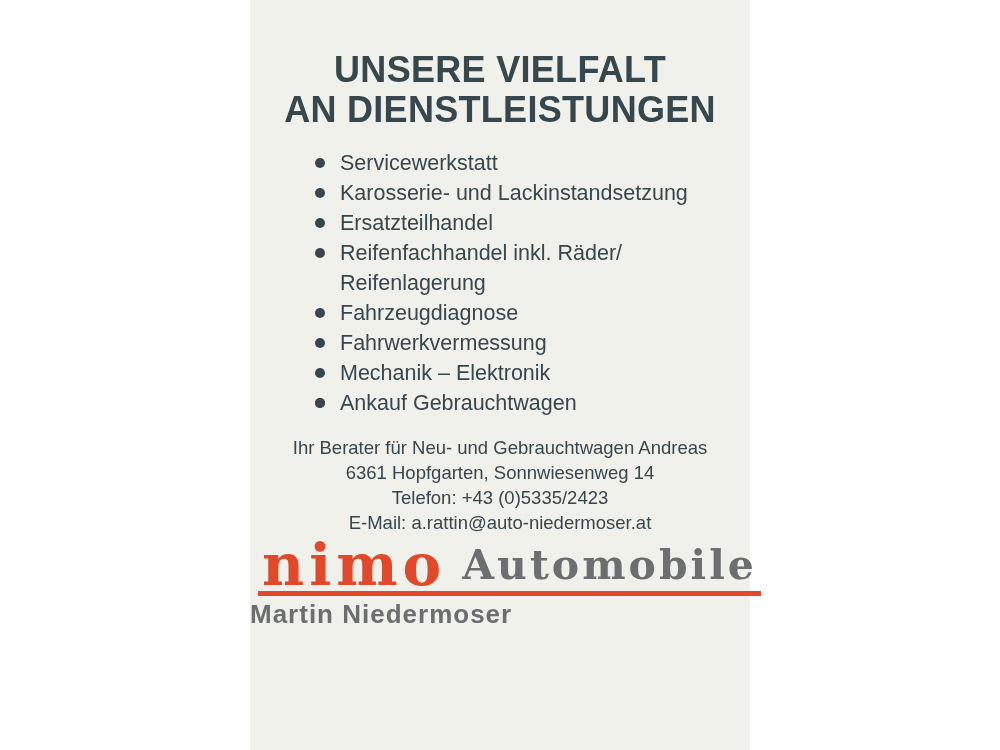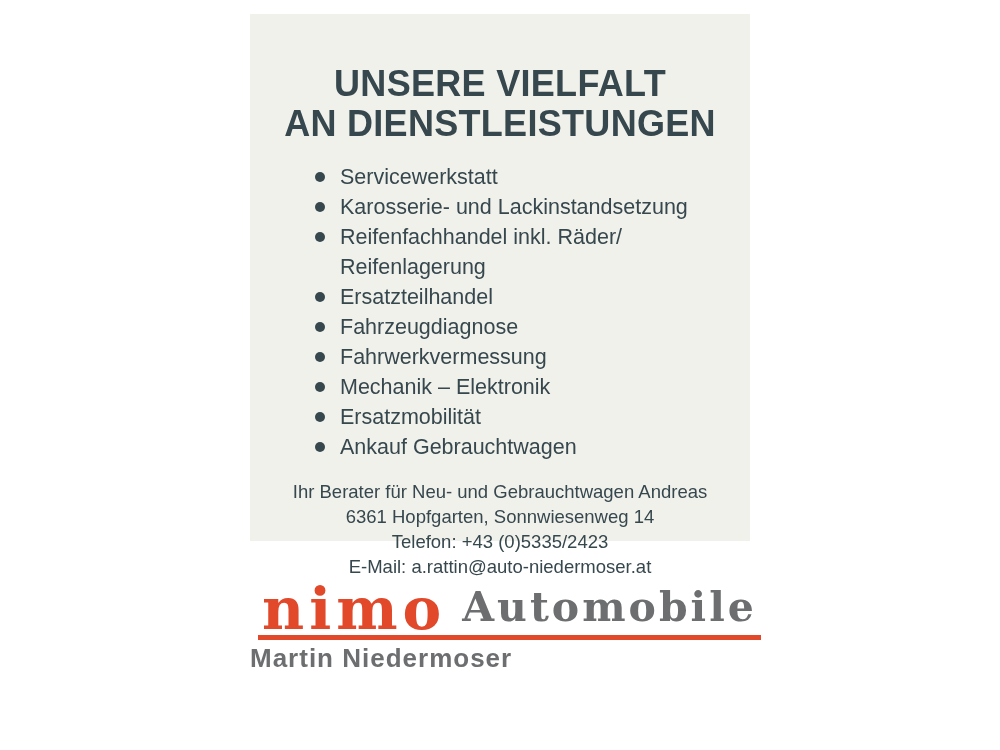--- a/index.html
+++ b/index.html
@@ -15,22 +15,22 @@
     width:1000px;height:750px;
     background:var(--bg);
     font-family:"Liberation Sans", sans-serif;
     -webkit-font-smoothing:antialiased;
   }
   .page{
     position:relative;width:1000px;height:750px;
     background:var(--bg);overflow:hidden;
   }
   .card{
-    position:absolute;left:250px;top:14px;
-    width:500px;height:527px;
+    position:absolute;left:250px;top:0;
+    width:500px;height:750px;
     background:var(--card-bg);
   }
   .title{
     margin:0;
     padding-top:50px;
     text-align:center;
     font-size:36px;
     line-height:40px;
     font-weight:bold;
     letter-spacing:0.3px;
@@ -60,21 +60,21 @@
     text-align:center;
     font-size:18.5px;
     line-height:25px;
     color:var(--dark);
   }
   .logo{
     margin-top:4px;
   }
   .logo-line{
     display:flex;
-    align-items:flex-start;
+    align-items:center;
     justify-content:center;
     width:max-content;
     margin:0 auto;
     padding:0 4px 0 4px;
     border-bottom:5px solid var(--orange);
     gap:16px;
     transform:translateX(8px);
   }
   .logo-nimo{
     font-family:"DejaVu Serif", serif;
@@ -107,26 +107,26 @@
   <div class="card">
 
     <h1 class="title">
       <span>UNSERE VIELFALT</span><br>
       <span>AN DIENSTLEISTUNGEN</span>
     </h1>
 
     <ul class="services" id="services-list">
         <li><span class="dot"></span><span>Servicewerkstatt</span></li>
         <li><span class="dot"></span><span>Karosserie- und Lackinstandsetzung</span></li>
+        <li><span class="dot"></span><span>Ersatzteilhandel</span></li>
         <li><span class="dot"></span><span>Reifenfachhandel inkl. Räder/<br>Reifenlagerung</span></li>
-        <li><span class="dot"></span><span>Ersatzteilhandel</span></li>
         <li><span class="dot"></span><span>Fahrzeugdiagnose</span></li>
         <li><span class="dot"></span><span>Fahrwerkvermessung</span></li>
         <li><span class="dot"></span><span>Mechanik – Elektronik</span></li>
-        <li><span class="dot"></span><span>Ersatzmobilität</span></li>
+        <li><span class="dot"></span></li>
         <li><span class="dot"></span><span>Ankauf Gebrauchtwagen</span></li>
       </ul>
 
     <div class="contact" id="contact-block">
         <div>Ihr Berater für Neu- und Gebrauchtwagen Andreas</div>
         <div>6361 Hopfgarten, Sonnwiesenweg 14</div>
         <div>Telefon: +43 (0)5335/2423</div>
         <div>E-Mail: a.rattin@auto-niedermoser.at</div>
       </div>
 

